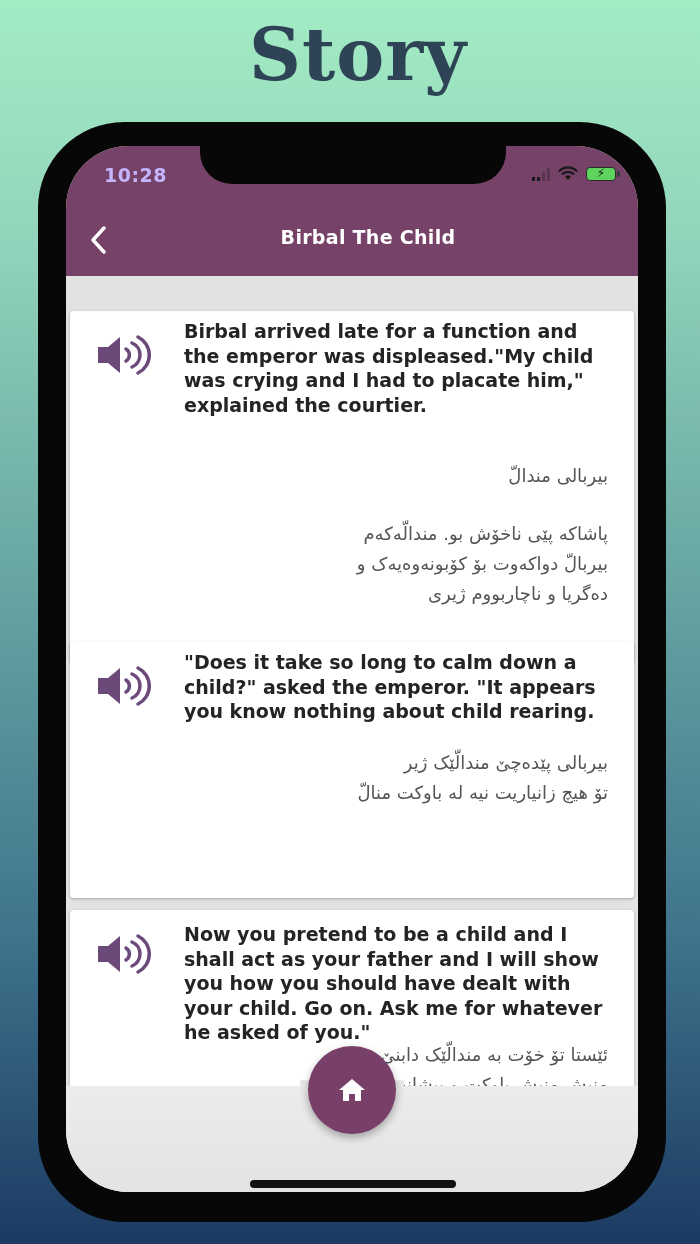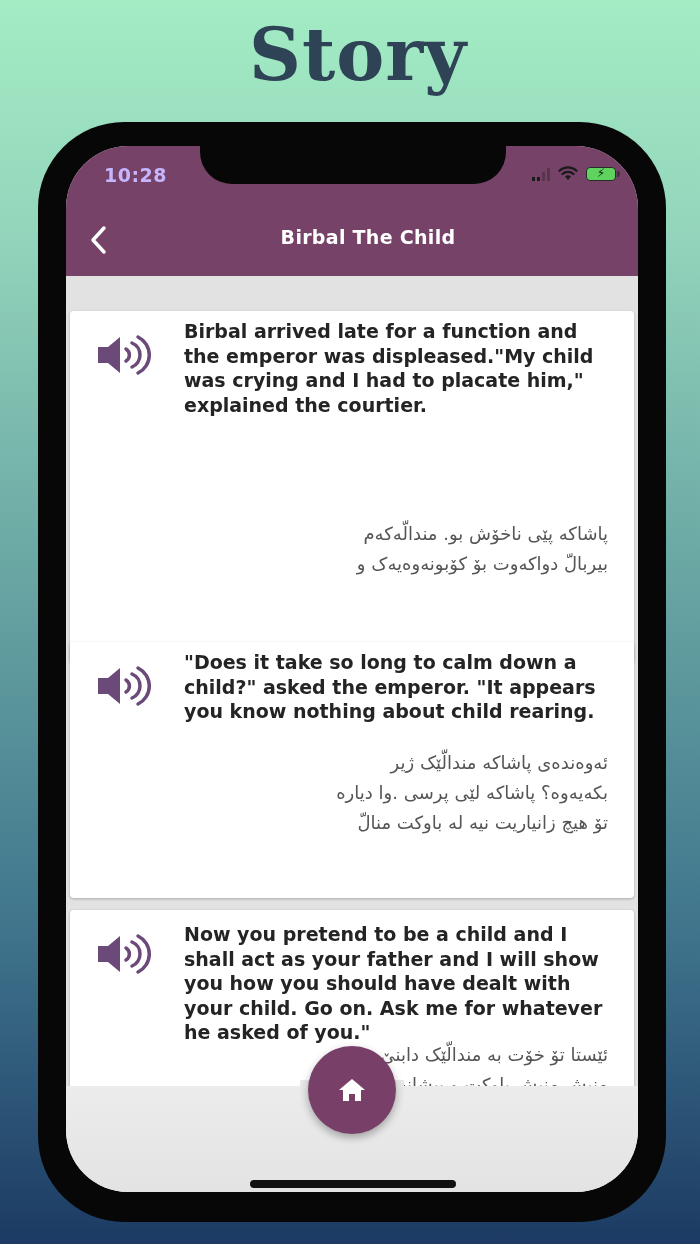--- a/index.html
+++ b/index.html
@@ -138,39 +138,40 @@
       <div class="card" style="top:4px; height:352px;margin-top:31px;">
         <div class="speaker" style="top:22px;">
           <svg width="60" height="44" viewBox="0 0 60 44">
             <path d="M2 14 H12 L24 4 V40 L12 30 H2 Z" fill="#6b4a7a"></path>
             <path d="M30 16 A7 7 0 0 1 30 28" stroke="#6b4a7a" stroke-width="3.5" fill="none" stroke-linecap="round"></path>
             <path d="M36 10 A13 13 0 0 1 36 34" stroke="#6b4a7a" stroke-width="3.5" fill="none" stroke-linecap="round"></path>
             <path d="M42 4 A20 20 0 0 1 42 40" stroke="#6b4a7a" stroke-width="3.5" fill="none" stroke-linecap="round"></path>
           </svg>
         </div>
         <div class="en" style="top:8px;">Birbal arrived late for a function and the emperor was displeased."My child was crying and I had to placate him," explained the courtier.</div>
+        <div class="ku" style="top:150px;">بیربالی مندالّ</div>
         <div class="ku" style="top:208px;">
           <div>پاشاکە پێی ناخۆش بو. مندالّەکەم</div>
           <div>بیربالّ دواکەوت بۆ کۆبونەوەیەک و</div>
+          <div>دەگریا و ناچاربووم ژیری</div>
         </div>
       </div>
 
       <div class="card" style="top:366px; height:256px;">
         <div class="speaker" style="top:22px;">
           <svg width="60" height="44" viewBox="0 0 60 44">
             <path d="M2 14 H12 L24 4 V40 L12 30 H2 Z" fill="#6b4a7a"></path>
             <path d="M30 16 A7 7 0 0 1 30 28" stroke="#6b4a7a" stroke-width="3.5" fill="none" stroke-linecap="round"></path>
             <path d="M36 10 A13 13 0 0 1 36 34" stroke="#6b4a7a" stroke-width="3.5" fill="none" stroke-linecap="round"></path>
             <path d="M42 4 A20 20 0 0 1 42 40" stroke="#6b4a7a" stroke-width="3.5" fill="none" stroke-linecap="round"></path>
           </svg>
         </div>
         <div class="en" style="top:8px;">"Does it take so long to calm down a child?" asked the emperor. "It appears you know nothing about child rearing.</div>
         <div class="ku" style="top:106px;">
-          <div>ئەوەندەی پاشاکە مندالّێک ژیر</div>
-          <div>بکەیەوە؟ پاشاکە لێی پرسی .وا دیارە</div>
+          <div>بیربالی پێدەچێ مندالّێک ژیر</div>
           <div>تۆ هیچ زانیاریت نیە لە باوکت منالّ</div>
         </div>
       </div>
 
       <div class="card" style="top:634px; height:260px;">
         <div class="speaker" style="top:22px;">
           <svg width="60" height="44" viewBox="0 0 60 44">
             <path d="M2 14 H12 L24 4 V40 L12 30 H2 Z" fill="#6b4a7a"></path>
             <path d="M30 16 A7 7 0 0 1 30 28" stroke="#6b4a7a" stroke-width="3.5" fill="none" stroke-linecap="round"></path>
             <path d="M36 10 A13 13 0 0 1 36 34" stroke="#6b4a7a" stroke-width="3.5" fill="none" stroke-linecap="round"></path>

